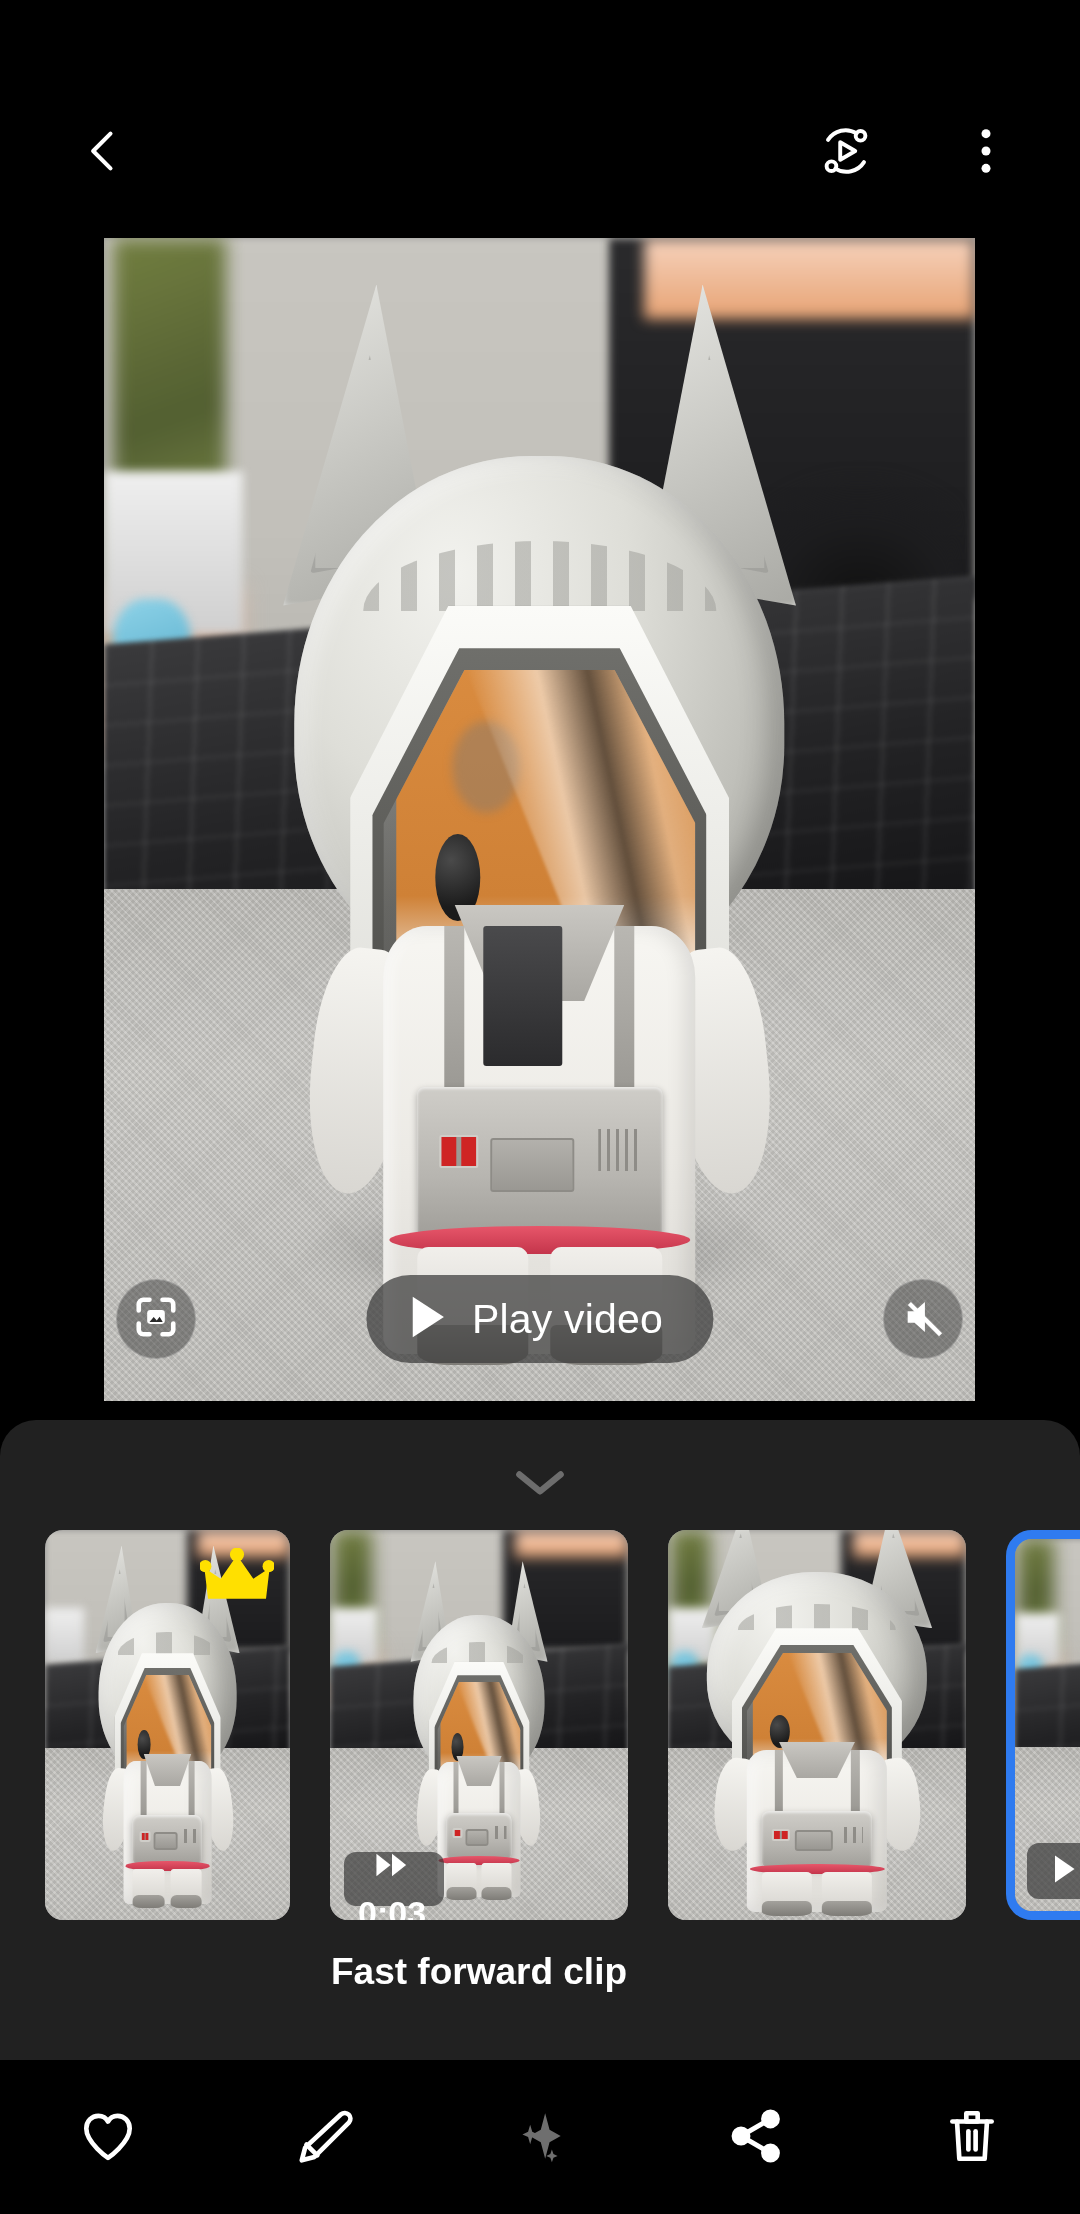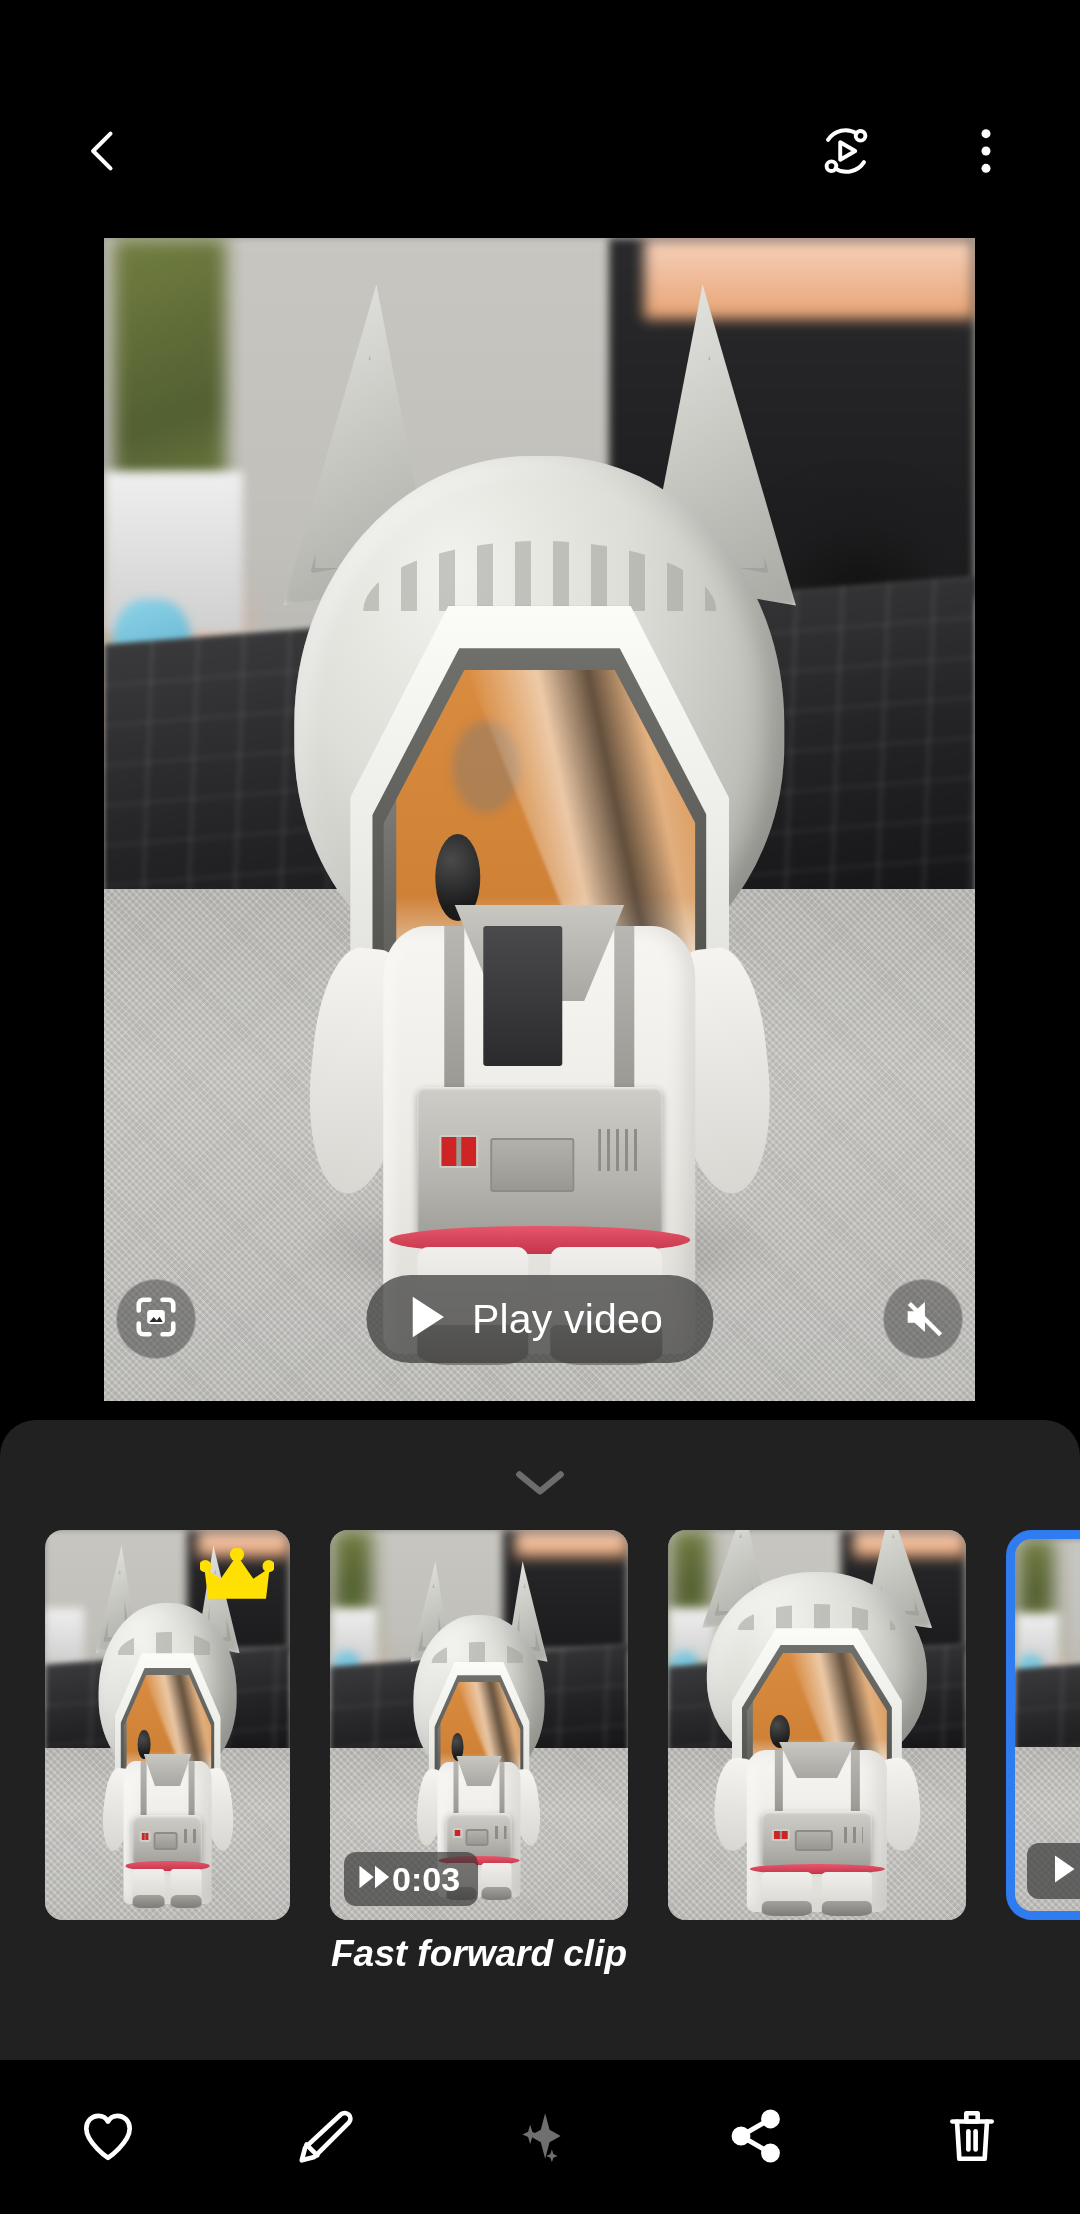--- a/index.html
+++ b/index.html
@@ -334,45 +334,45 @@
     cursor: pointer;
   }
   .thumb-col.sel .thumb {
     border: 9px solid #2f7bf0;
     border-radius: 26px;
   }
   .thumb-inner { position: absolute; inset: 0; overflow: hidden; }
   .thumb-scene { position: absolute; inset: 0; }
 
   .thumb-label {
-    margin-top: 13px;
+    margin-top: 31px;
     color: #fff;
     font-size: 37px;
     font-weight: bold;
     text-align: center;
     white-space: nowrap;
     overflow: hidden;
-    font-style: italic;
   }
 
   .crown {
     position: absolute;
     right: 16px; top: 18px;
     width: 74px; height: 58px;
     z-index: 5;
   }
   .dur-badge {
     position: absolute;
     left: 14px; bottom: 14px;
     height: 54px;
-    display: flex; align-items: center; gap: 0;
+    display: flex; align-items: center; gap: 12px;
     padding: 0 18px 0 14px;
     border-radius: 12px;
     background: rgba(50,50,50,.66);
     z-index: 5;
+    flex-direction: column;
   }
   .dur-badge .t { color: #fff; font-size: 34px; font-weight: bold; }
   .play-badge {
     position: absolute;
     left: 12px; bottom: 12px;
     width: 74px; height: 56px;
     border-radius: 12px;
     background: rgba(60,60,60,.72);
     display: flex; align-items: center; justify-content: center;
     z-index: 5;

